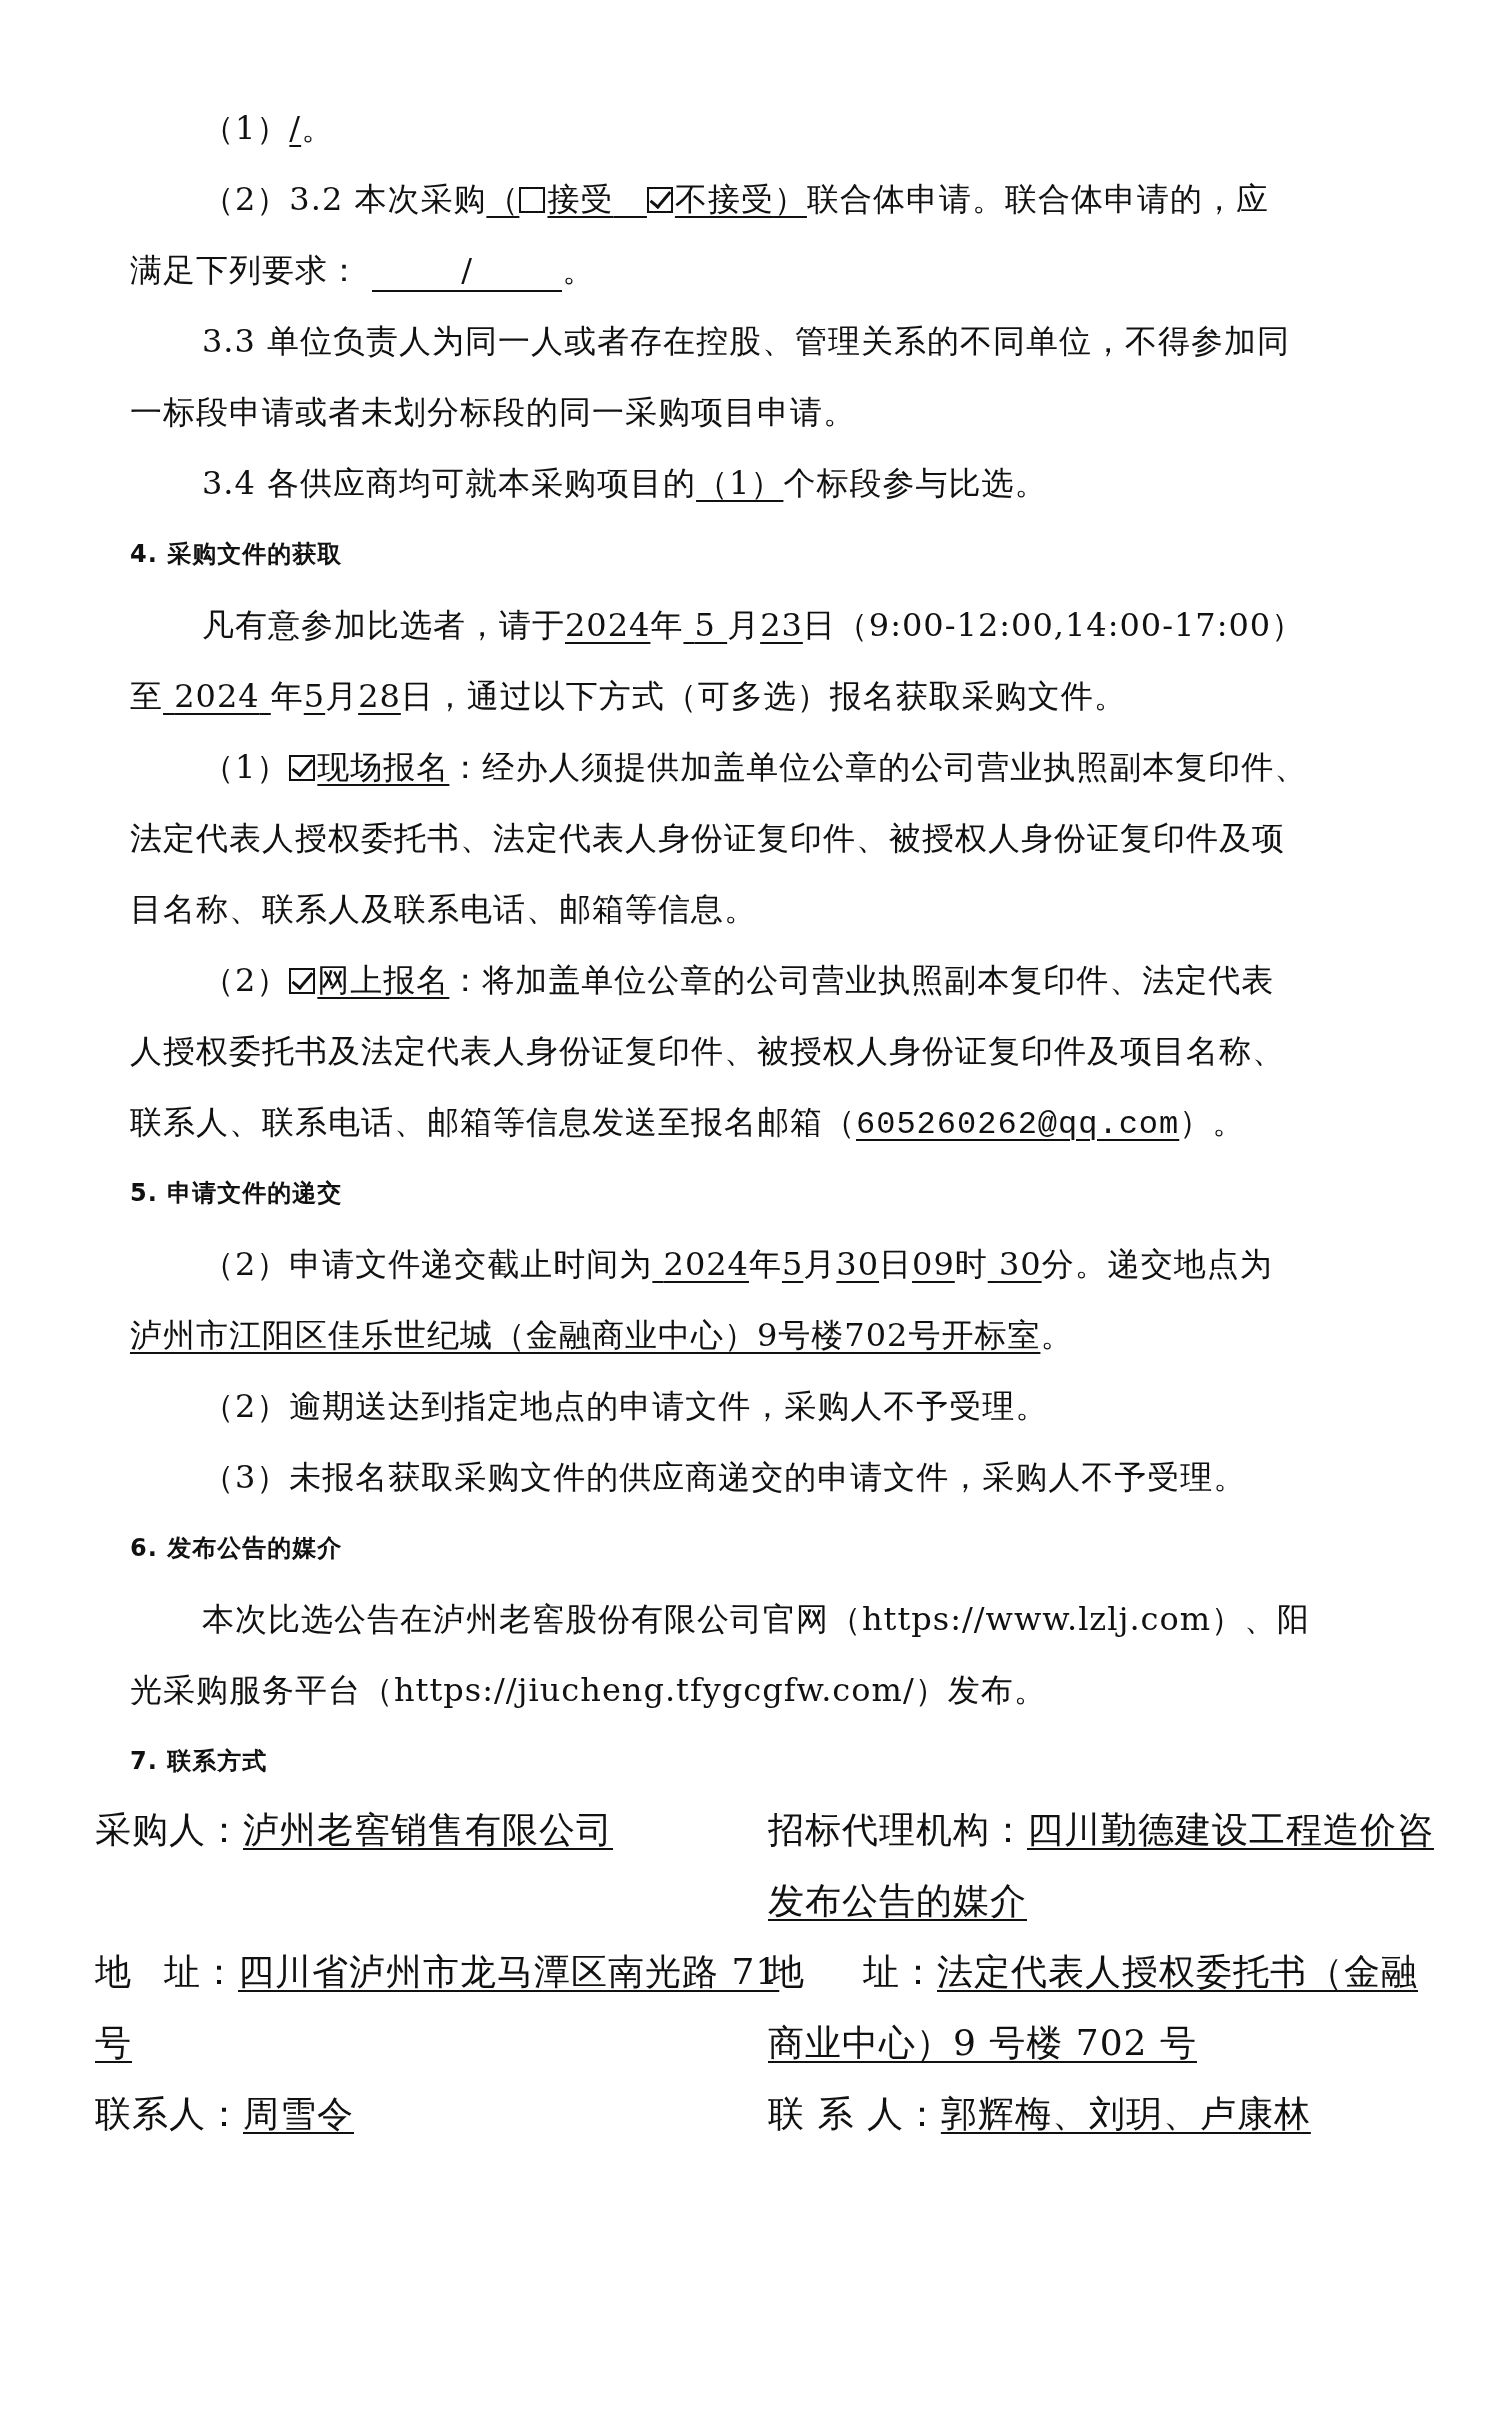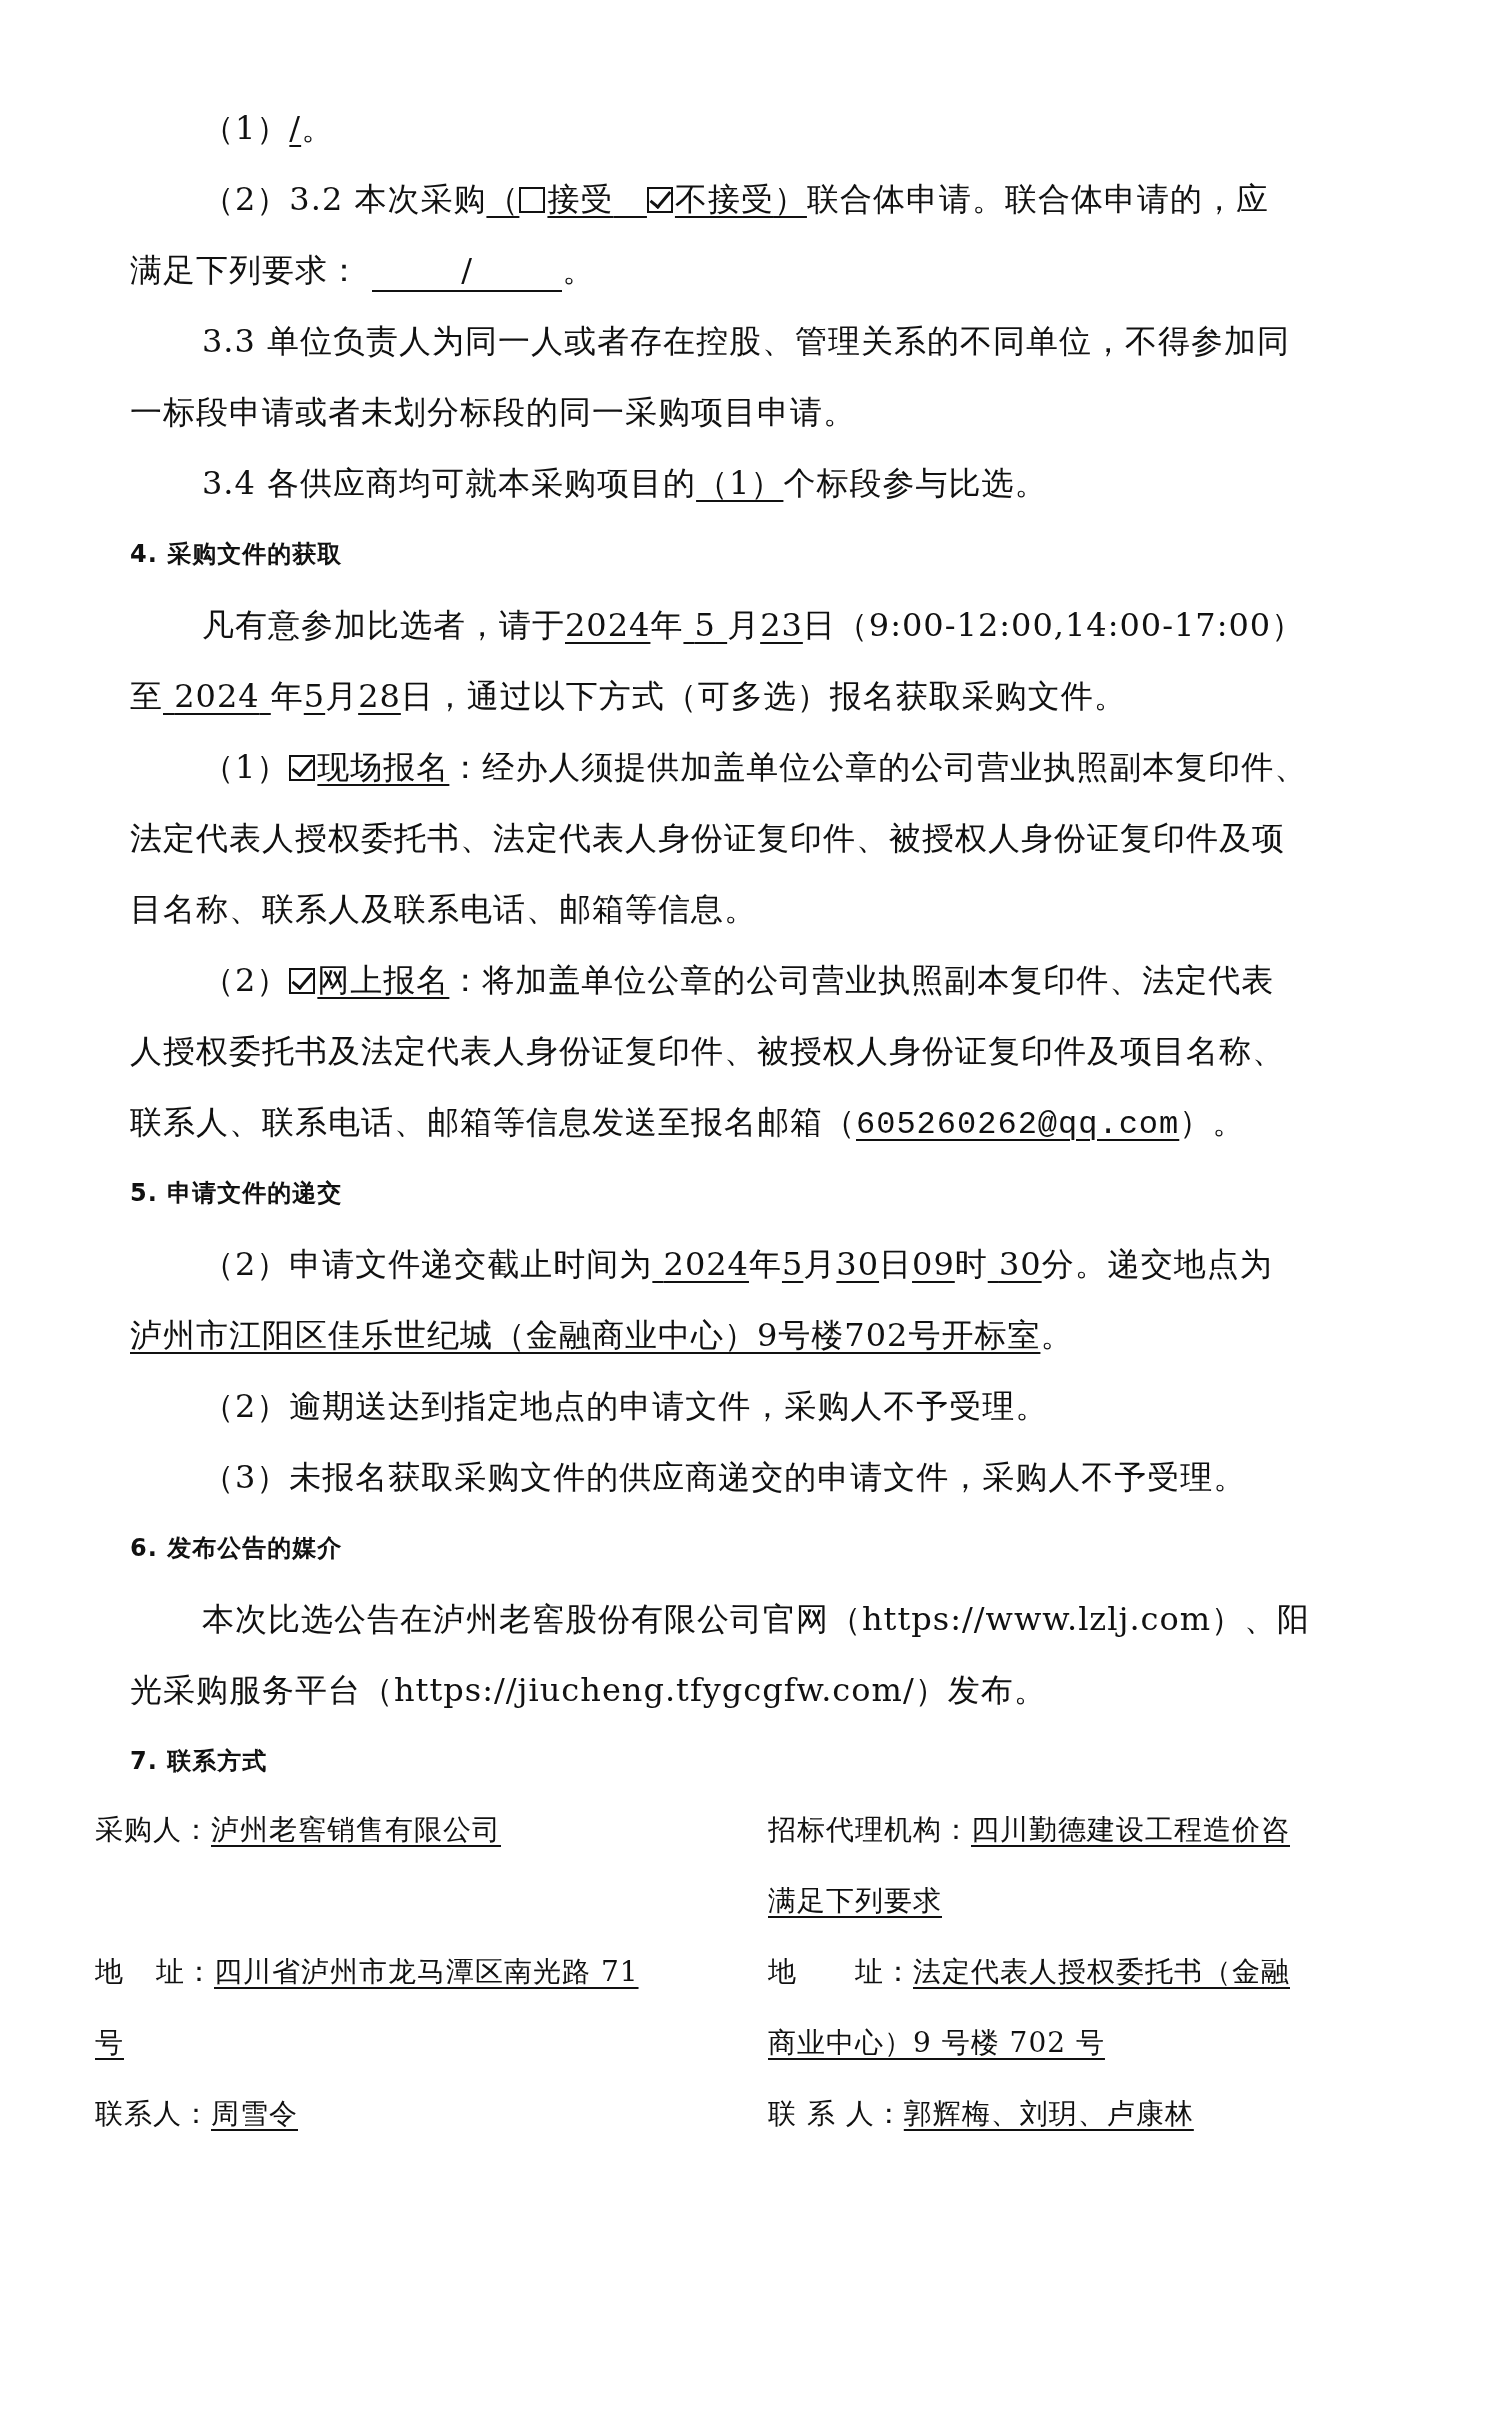--- a/index.html
+++ b/index.html
@@ -14,21 +14,21 @@
   .chk { display: inline-block; width: 26px; height: 26px; border: 2px solid #111; position: relative;
          vertical-align: -3px; margin-right: 2px; box-sizing: border-box; }
   .chk.on::after { content: ""; position: absolute; left: 6px; top: -2px; width: 8px; height: 18px;
          border-right: 3px solid #111; border-bottom: 3px solid #111; transform: rotate(40deg); }
   .mono { font-family: Liberation Mono, monospace; }
   .blank { display: inline-block; border-bottom: 2px solid #111; text-align: center; line-height: 40px; }
   .contact { position: absolute; left: 95px; top: 1794px; width: 1330px; }
   .col { position: absolute; top: 0; }
   .col-left { left: 0; width: 650px; }
   .col-right { left: 673px; width: 660px; }
-  .row { height: 71px; line-height: 71px; font-size: 28px; white-space: nowrap; letter-spacing: 1px; }
+  .row { height: 71px; line-height: 71px; font-size: 36px; white-space: nowrap; letter-spacing: 1px; }
 </style>
 </head>
 <body>
 
 <div class="page">
   <div class="doc">
 
     <div class="line indent">
       <span>（1）</span><span class="u">/</span><span>。</span>
     </div>
@@ -107,21 +107,21 @@
       <div class="row">
         <span>联系人：</span><span class="u">周雪令</span>
       </div>
     </div>
 
     <div class="col col-right">
       <div class="row">
         <span>招标代理机构：</span><span class="u">四川勤德建设工程造价咨</span>
       </div>
       <div class="row">
-        <span class="u">满足下列要求</span>
+        <span class="u">发布公告的媒介</span>
       </div>
       <div class="row">
         <span>地</span><span style="display:inline-block;width:58px;"></span><span>址：</span><span class="u">法定代表人授权委托书（金融</span>
       </div>
       <div class="row">
         <span class="u">商业中心）9 号楼 702  号</span>
       </div>
       <div class="row">
         <span>联 系 人：</span><span class="u">郭辉梅、刘玥、卢康林</span>
       </div>

